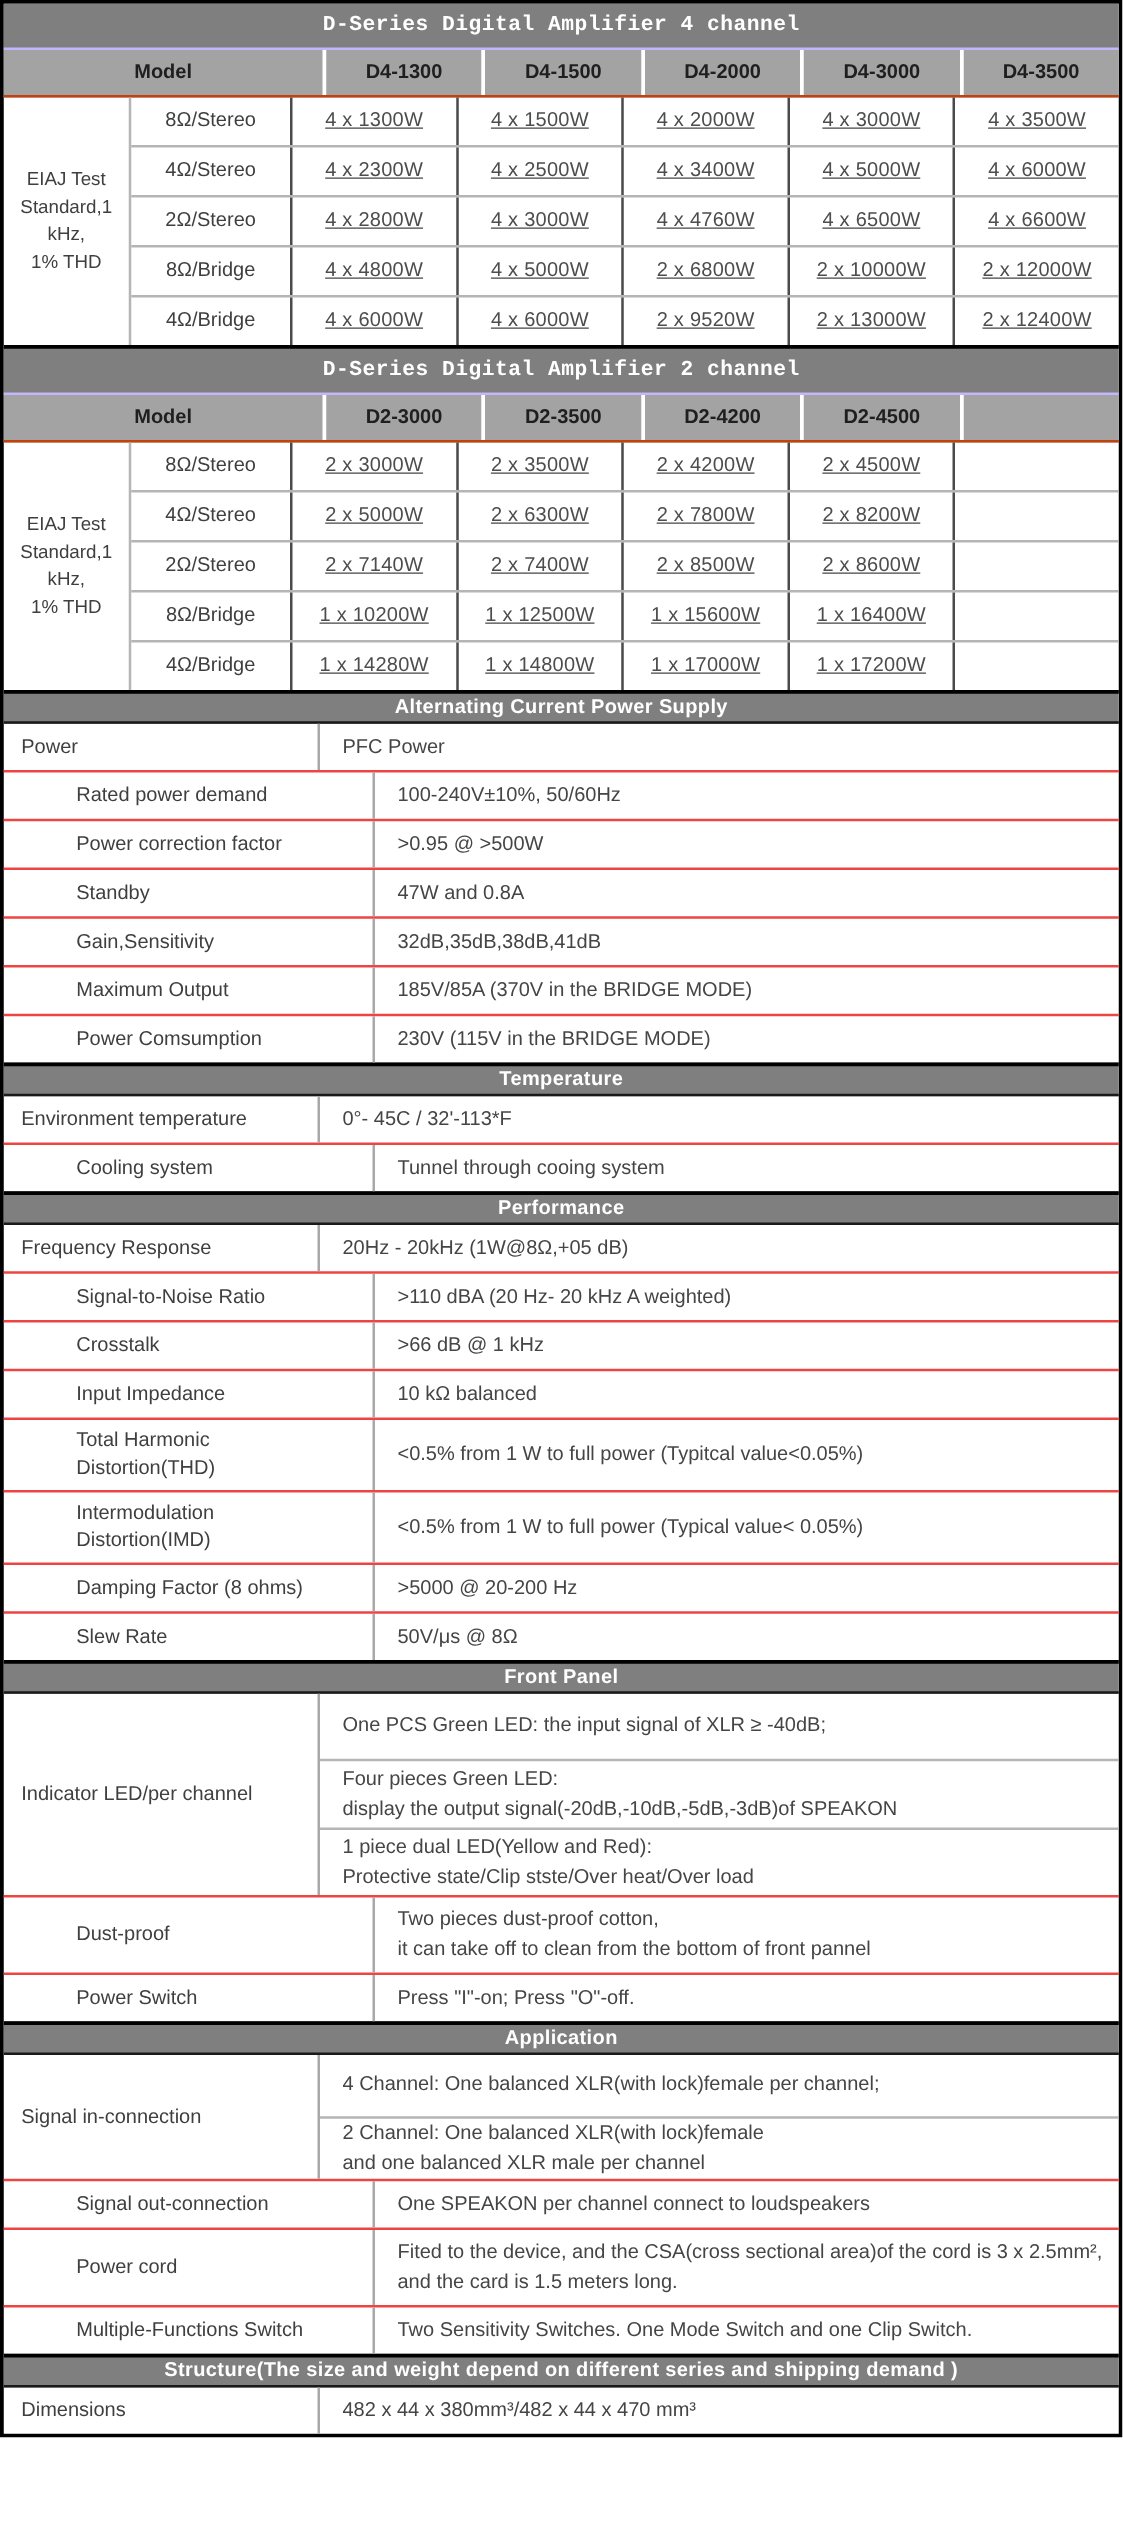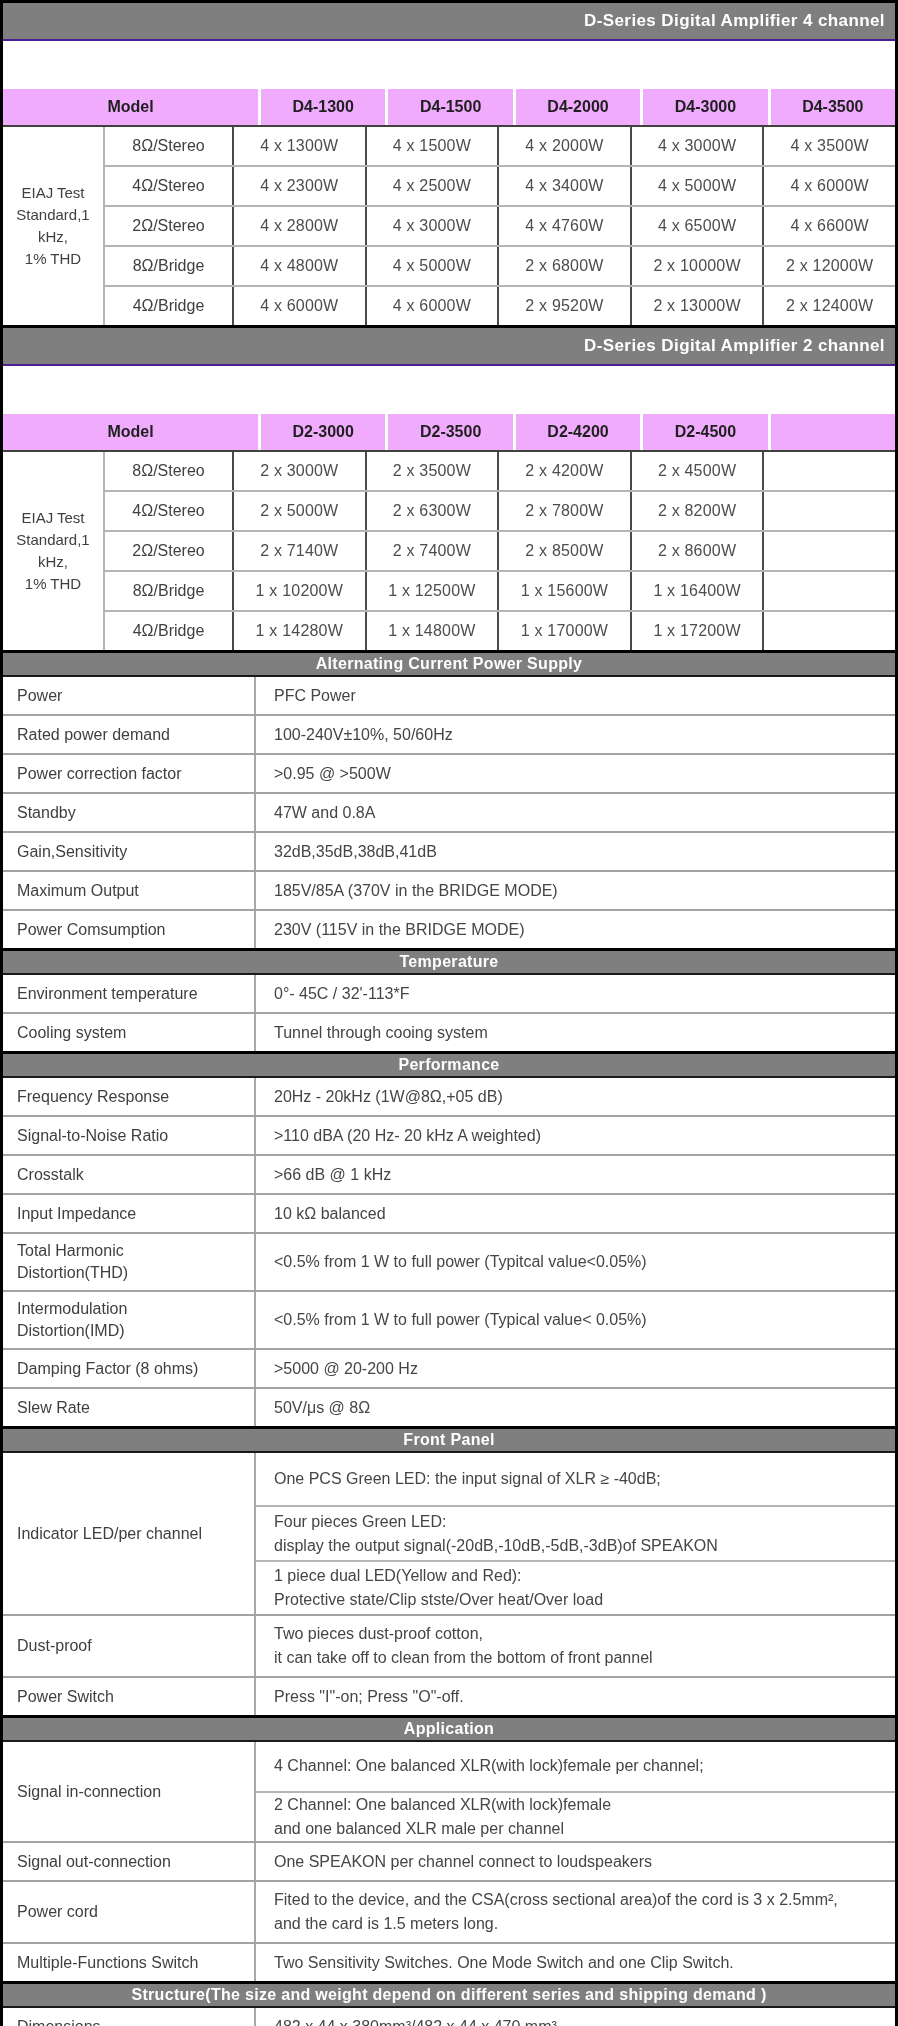--- a/index.html
+++ b/index.html
@@ -2,46 +2,46 @@
 <html><head>
 <meta charset="utf-8">
 <style>
   html,body{margin:0;padding:0;background:#fff;}
   body{width:898px;font-family:"Liberation Sans",sans-serif;color:#454545;-webkit-font-smoothing:antialiased;}
   .sheet{width:892px;border:3px solid #000;background:#fff;}
 
   
   .bar{background:#7f7f7f;color:#fff;font-weight:bold;border-top:3px solid #000;}
   .sheet > section:first-child > .bar{border-top:0;}
-  .tbar{font-size:17px;text-align:right;padding:8px 10px;letter-spacing:.4px;border-bottom:2px solid #4c1d95;}
+  .tbar{font-size:17px;text-align:center;padding:8px 10px;letter-spacing:.4px;border-bottom:2px solid #c4b5fd;font-family:Liberation Mono, monospace;}
   .sbar{font-size:16px;text-align:center;padding:2px 14px;letter-spacing:.3px;border-bottom:2px solid #1a1a1a;}
 
   
-  .mhead{display:flex;background:#f0abfc;min-height:36px;border-bottom:2px solid #404040;margin-top:48px;}
+  .mhead{display:flex;background:#a3a3a3;min-height:36px;border-bottom:2px solid #c2410c;}
   .mlabel{width:255px;display:flex;align-items:center;justify-content:center;
           font-size:16px;font-weight:600;color:#1f1f1f;box-sizing:border-box;}
   .mnames{flex:1;display:flex;}
   .mname{flex:1;display:flex;align-items:center;justify-content:center;border-left:3px solid #fff;
          font-size:16px;font-weight:600;color:#1f1f1f;}
   .mbody{display:flex;align-items:stretch;}
   .testcell{width:102px;box-sizing:border-box;border-right:2px solid #b5b5b5;
             display:flex;flex-direction:column;justify-content:center;align-items:center;
             font-size:15px;line-height:22px;color:#3f3f3f;text-align:center;}
   .mrows{flex:1;}
   .mrow{display:flex;min-height:38px;align-items:stretch;}
   .mrow + .mrow{border-top:2px solid #b5b5b5;}
   .mload{width:127px;box-sizing:border-box;display:flex;align-items:center;justify-content:center;
          font-size:16px;color:#3f3f3f;}
-  .mvals{flex:1;display:flex;}
+  .mvals{flex:1;display:flex;text-decoration:underline;}
   .mval{flex:1;display:flex;align-items:center;justify-content:center;border-left:2px solid #4a4a4a;
         font-size:16px;color:#4d4d4d;letter-spacing:.2px;}
 
   
   .srow{display:flex;align-items:stretch;}
-  .srow + .srow{border-top:2px solid #a3a3a3;}
+  .srow + .srow{border-top:2px solid #ef4444;padding-left:44px;}
   .slabel{width:253px;box-sizing:border-box;border-right:2px solid #a8a8a8;
           display:flex;align-items:center;padding:6px 8px 6px 14px;}
   .slwrap{font-size:16px;line-height:22px;color:#3f3f3f;}
   .scells{flex:1;display:flex;flex-direction:column;}
   .scell{flex:1;display:flex;align-items:center;min-height:37px;}
   .scell + .scell{border-top:2px solid #b5b5b5;}
   .svwrap{width:100%;box-sizing:border-box;padding:6px 12px 6px 18px;}
   .vline{font-size:16px;line-height:24px;color:#454545;}
 </style>
 </head>

